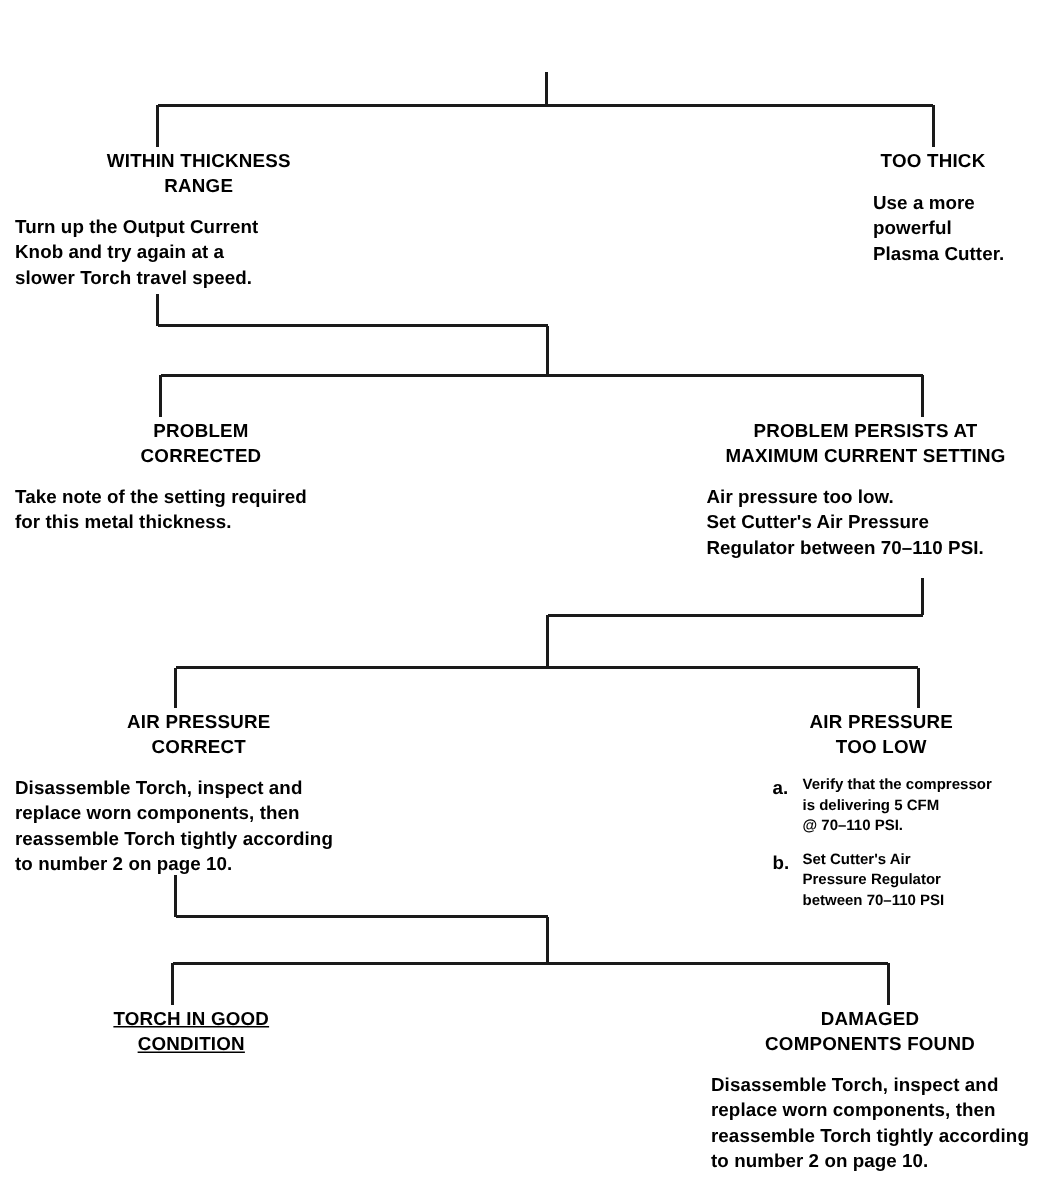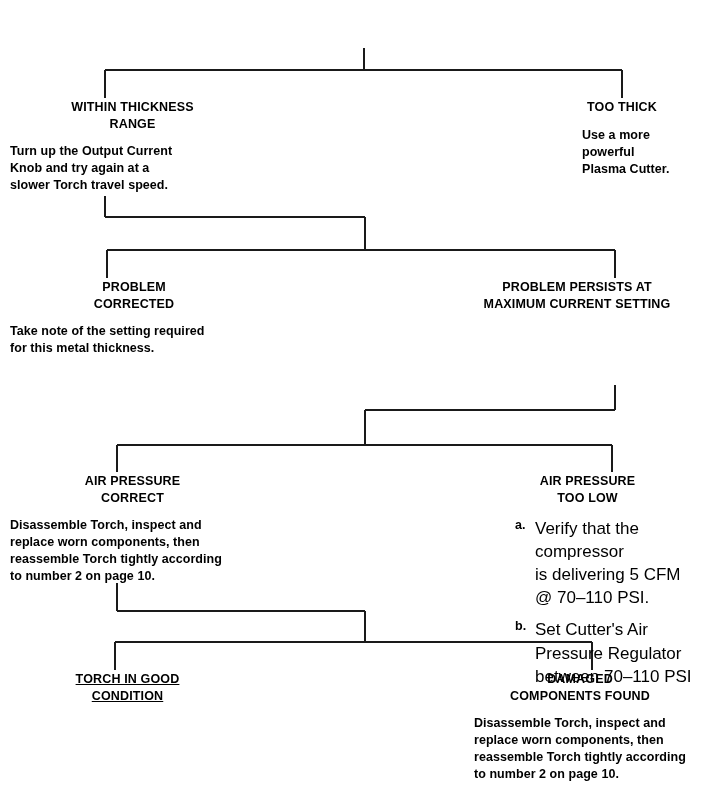--- a/index.html
+++ b/index.html
@@ -57,22 +57,22 @@
   }
   .list-item:last-child { margin-bottom: 0; }
   .list-marker {
     font-size: 12.5px;
     font-weight: bold;
     line-height: 1.36;
     width: 20px;
     flex: 0 0 20px;
   }
   .list-text {
-    font-size: 17px;
-    font-weight: normal;
+    font-size: 10px;
+    font-weight: bold;
     line-height: 1.36;
     white-space: pre-line;
   }
 </style>
 </head>
 <body>
 
 <div id="flowchart">
 
   <svg class="connectors" viewBox="0 0 709 789" width="709" height="789" xmlns="http://www.w3.org/2000/svg">
@@ -129,20 +129,23 @@
   <div class="node" style="left:10px; top:279px; width:248px;">
     <div class="node-title title-center">PROBLEM
 CORRECTED</div>
     <div class="node-body body-left gap-md">Take note of the setting required
 for this metal thickness.</div>
   </div>
 
   <div class="node" style="left:452px; top:279px; width:250px;">
     <div class="node-title title-center">PROBLEM PERSISTS AT
 MAXIMUM CURRENT SETTING</div>
+    <div class="node-body body-left gap-md" style="padding-left:19px;">Air pressure too low.
+Set Cutter's Air Pressure
+Regulator between 70–110 PSI.</div>
   </div>
 
   <div class="node" style="left:10px; top:473px; width:245px;">
     <div class="node-title title-center">AIR PRESSURE
 CORRECT</div>
     <div class="node-body body-left gap-md">Disassemble Torch, inspect and
 replace worn components, then
 reassemble Torch tightly according
 to number 2 on page 10.</div>
   </div>

